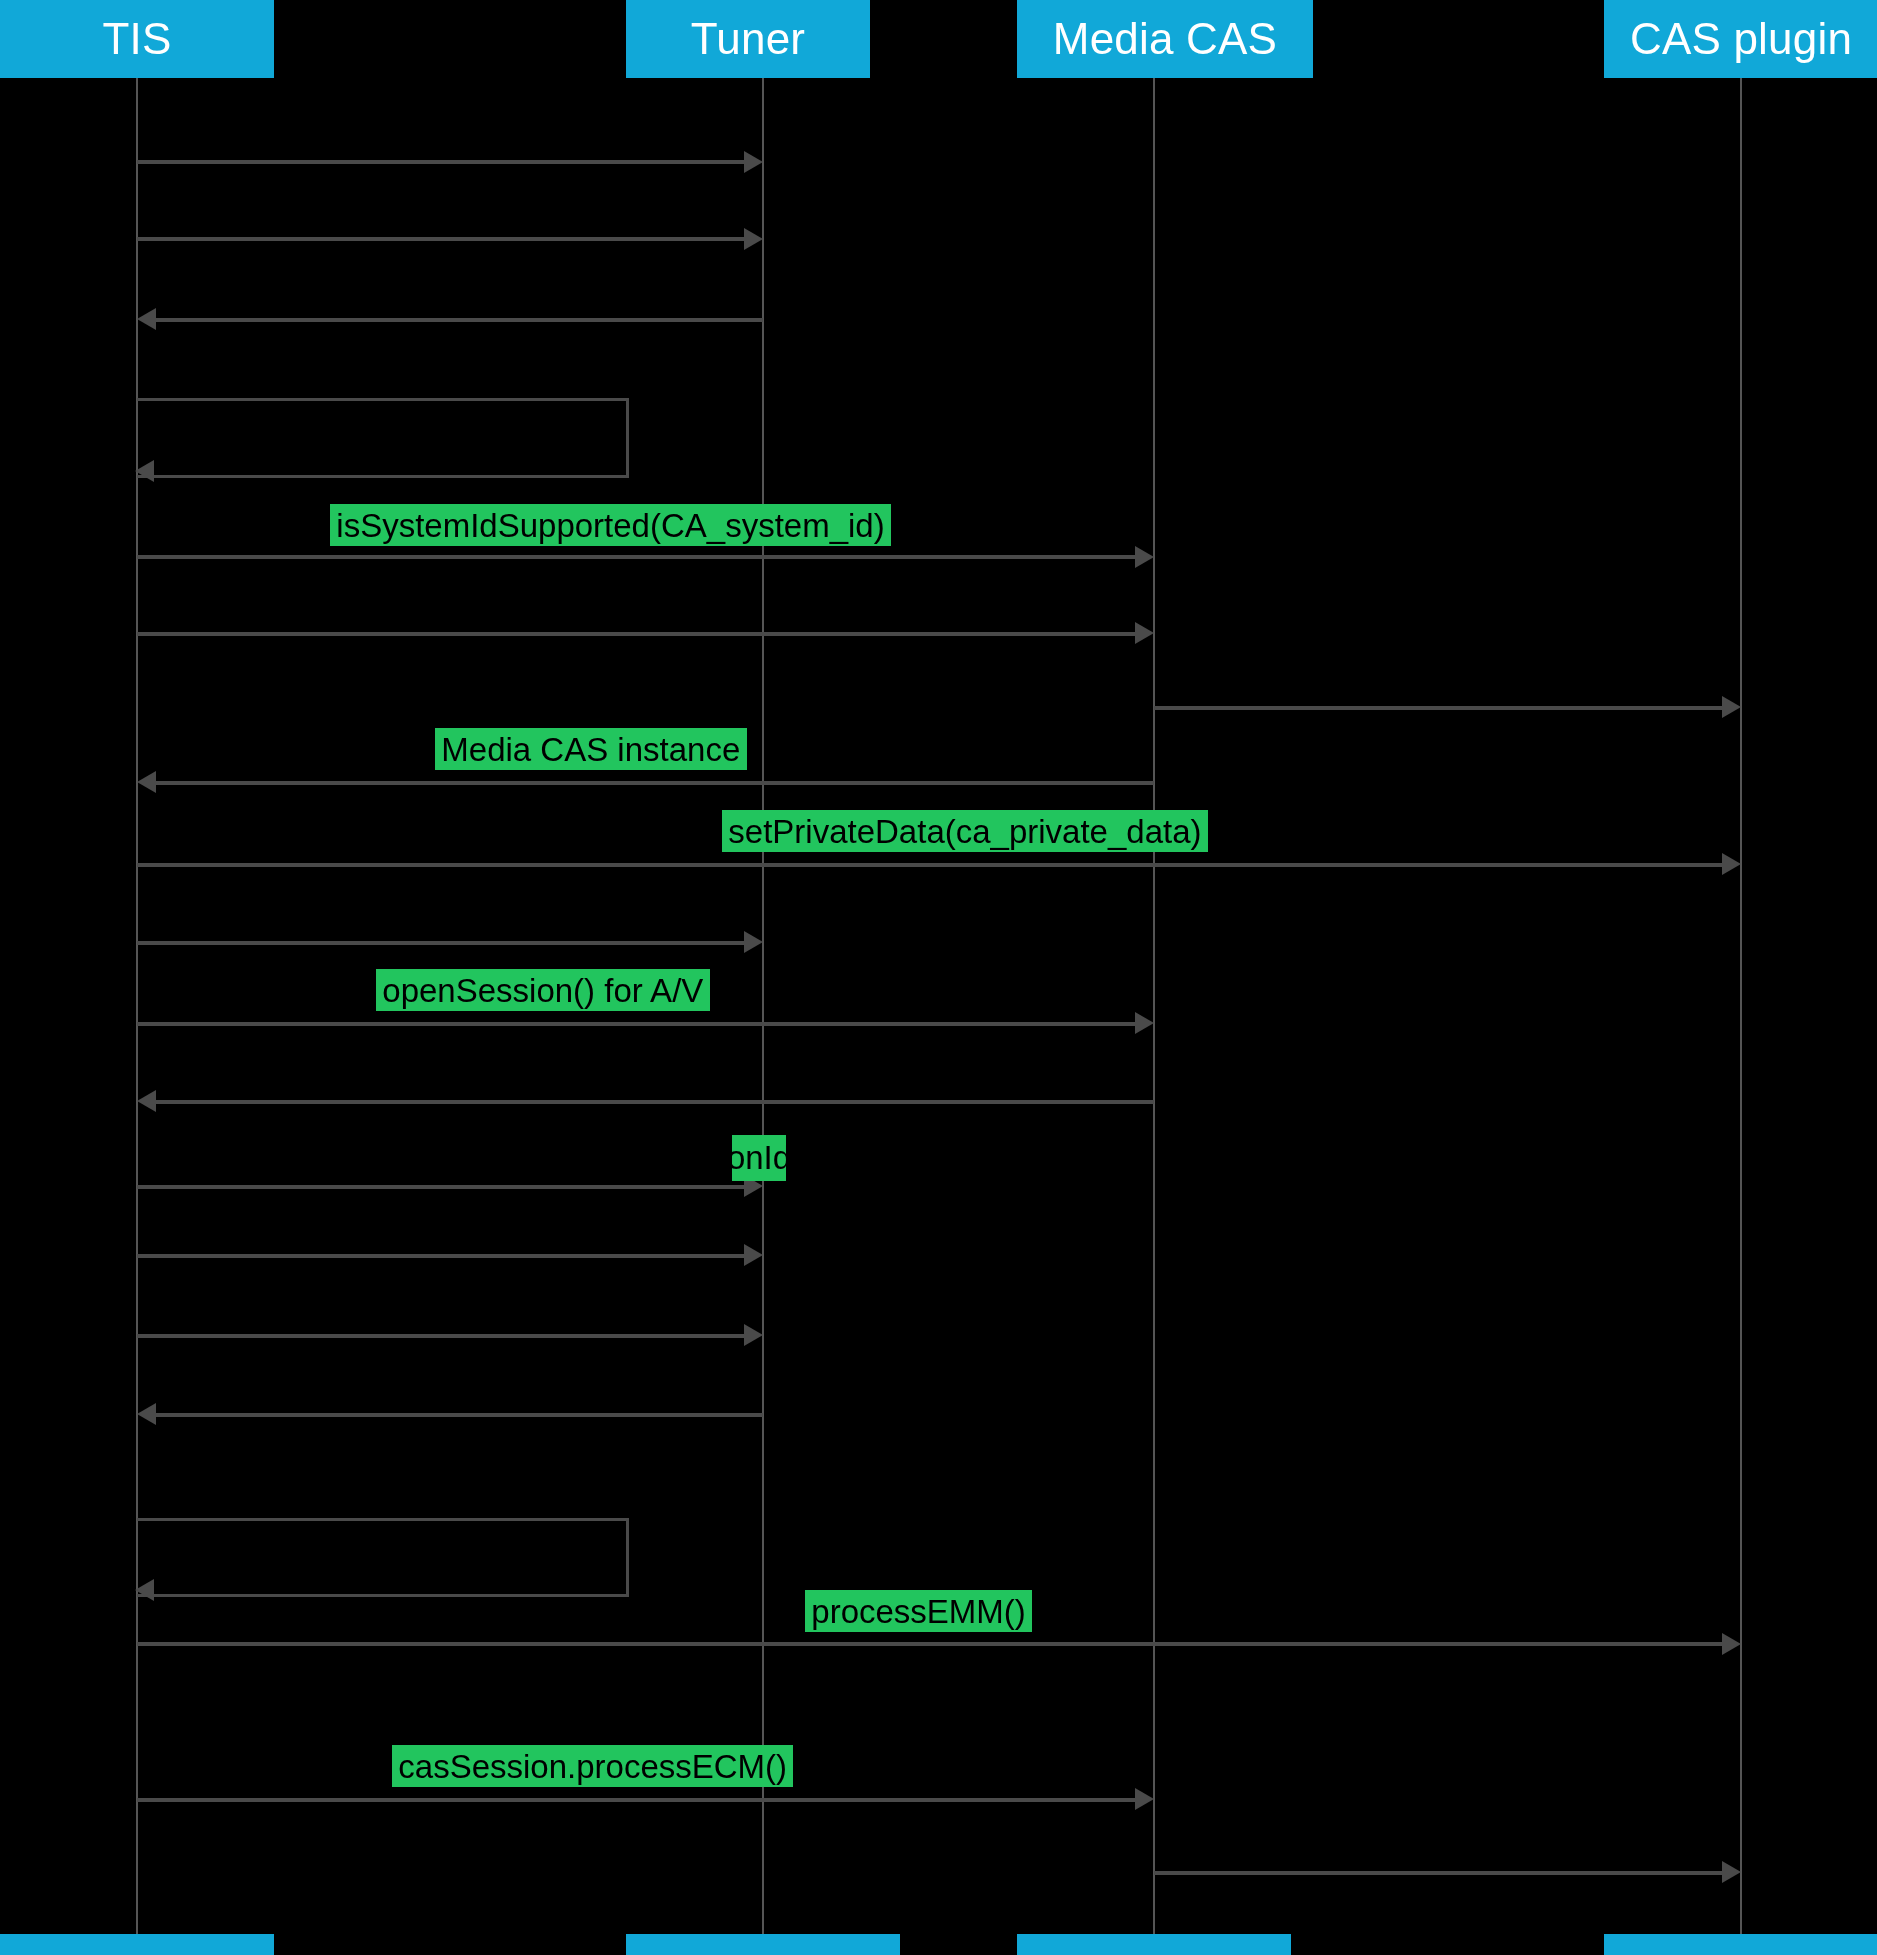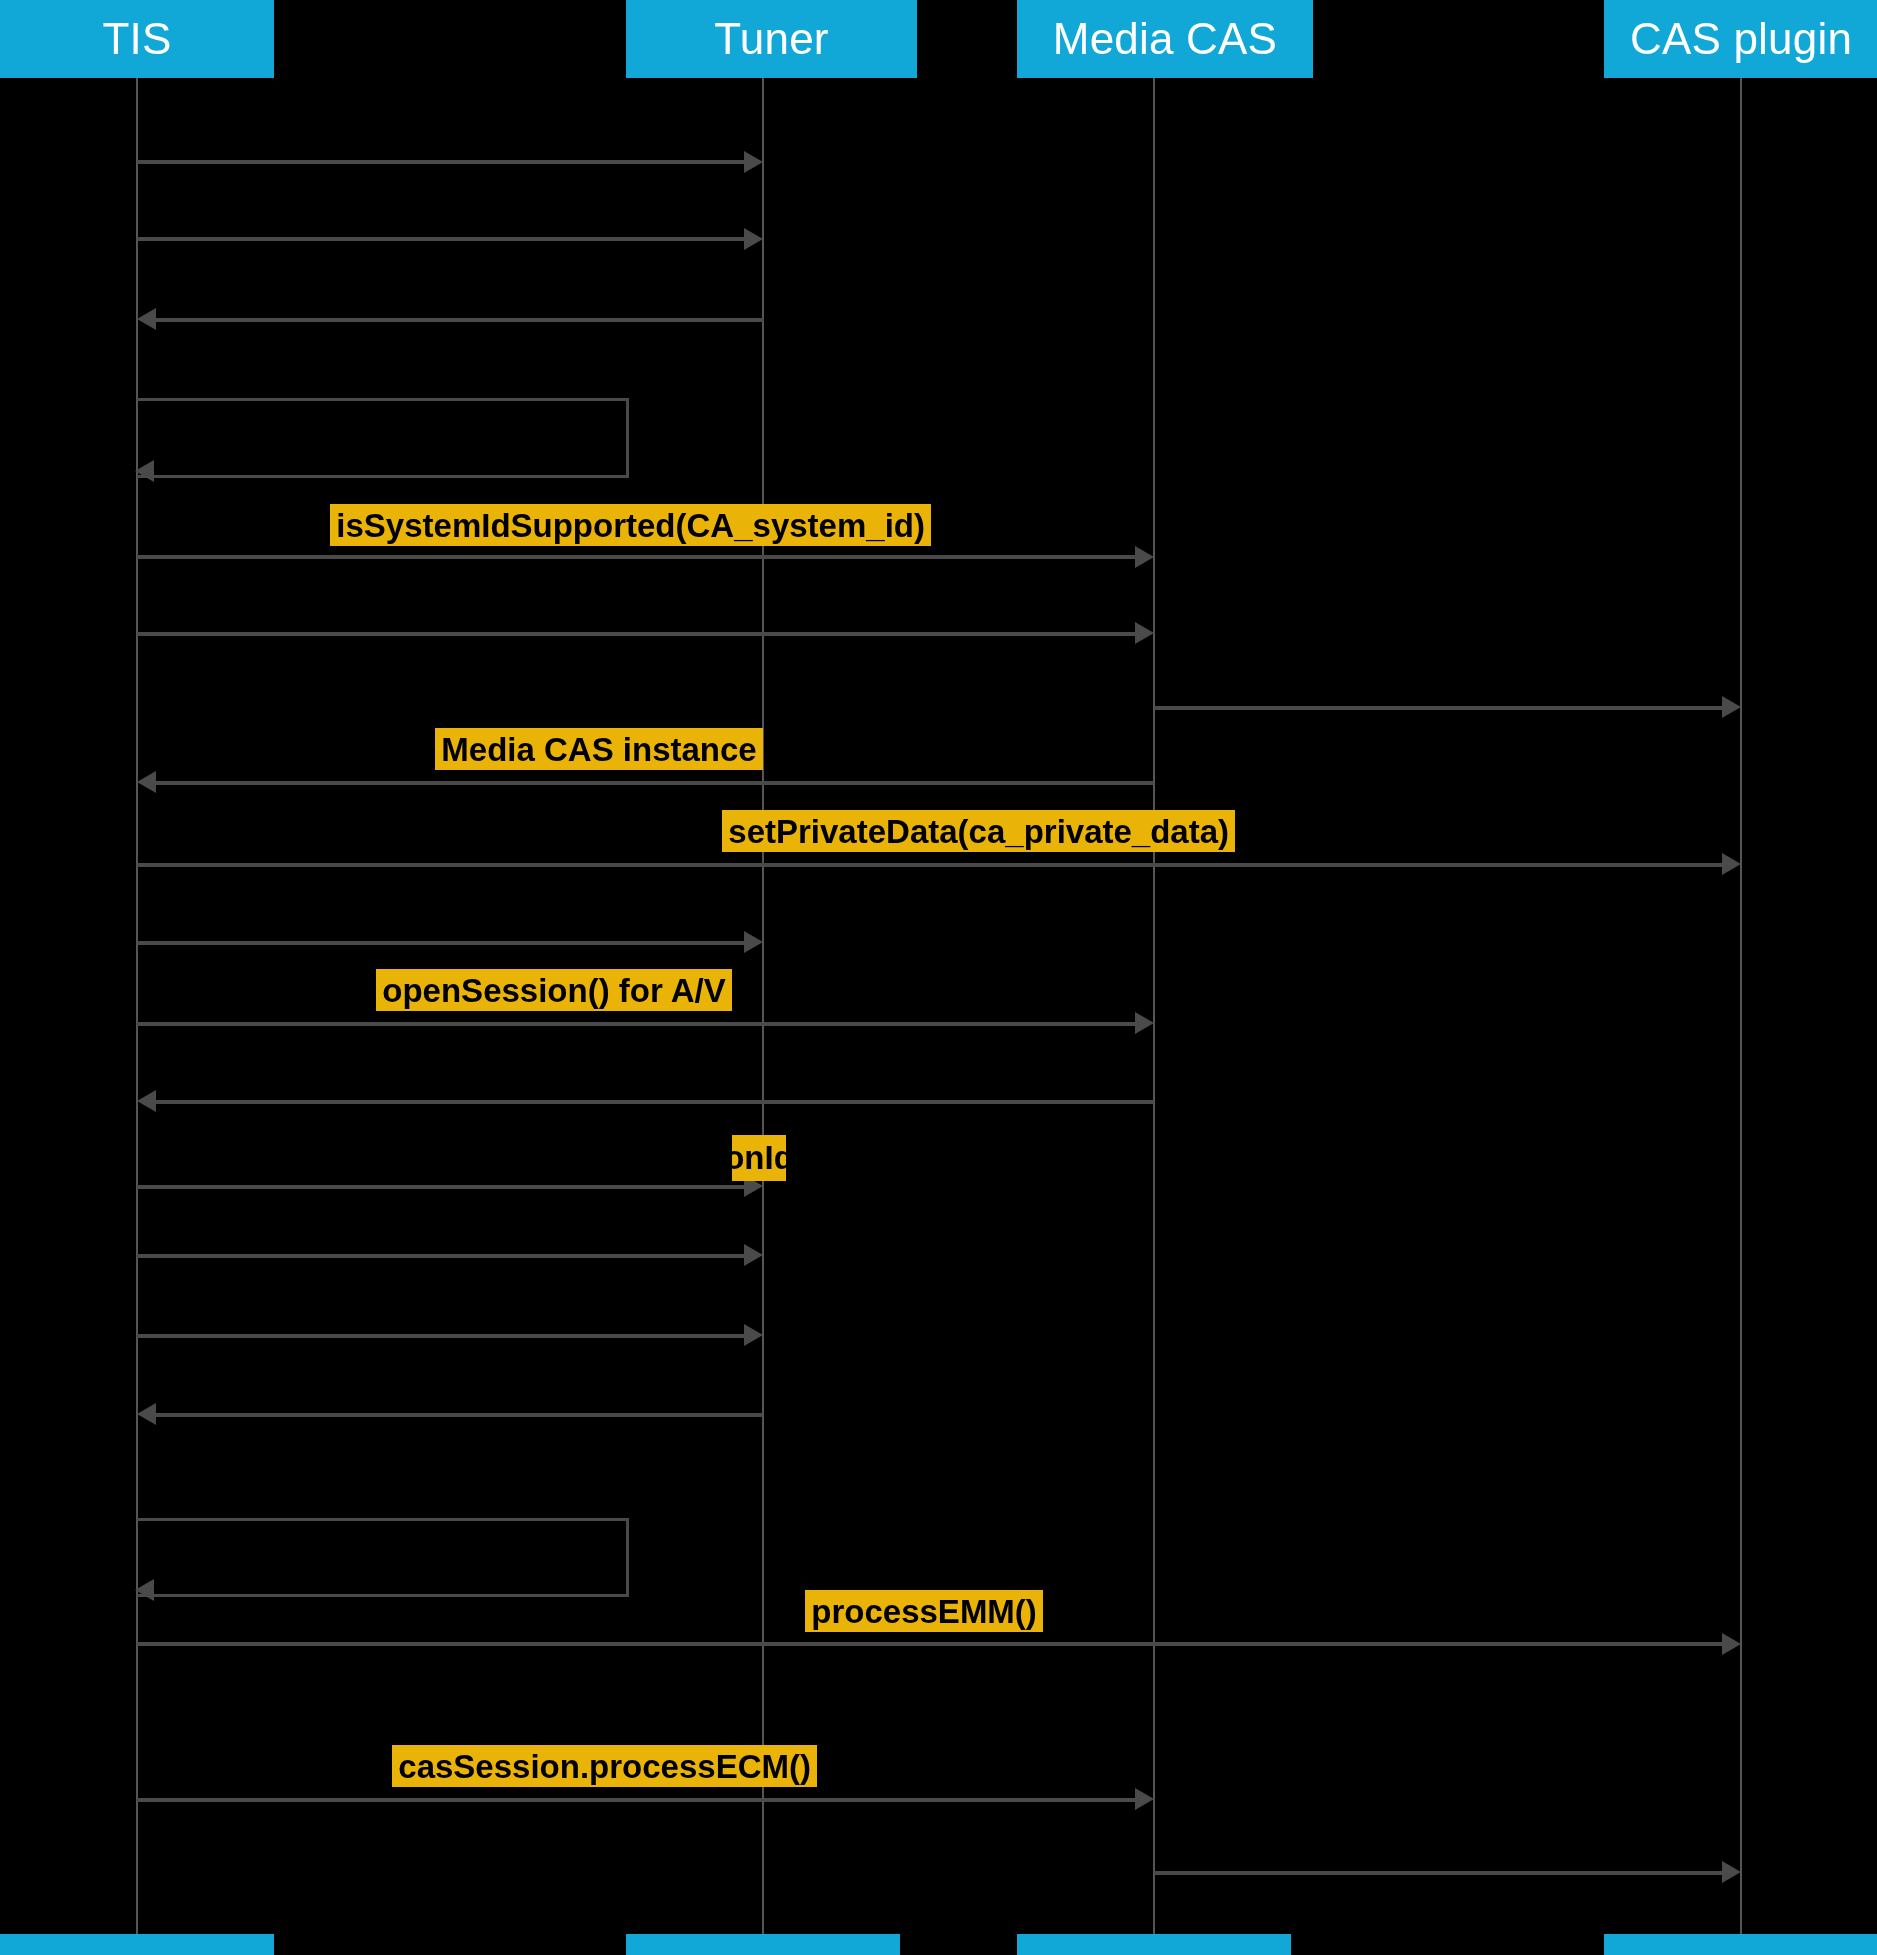--- a/index.html
+++ b/index.html
@@ -19,33 +19,33 @@
   .arrowhead{position:absolute;width:0;height:0;}
   .arrowhead.right{border-top:11.7px solid transparent;border-bottom:11.7px solid transparent;
                    border-left:19px solid #4a4a4a;}
   .arrowhead.left{border-top:11.7px solid transparent;border-bottom:11.7px solid transparent;
                   border-right:19px solid #4a4a4a;}
 
   
   .selfloop{position:absolute;border:3.9px solid #4a4a4a;border-left:none;background:transparent;}
 
   
-  .mlabel{position:absolute;background:#eab308;color:#000;font-size:33px;line-height:1.0;
-          padding:4.7px 6.3px;white-space:nowrap;display:flex;align-items:center;justify-content:center;font-weight:bold;}
+  .mlabel{position:absolute;background:#22c55e;color:#000;font-size:33px;line-height:1.0;
+          padding:4.7px 6.3px;white-space:nowrap;display:flex;align-items:center;justify-content:center;}
   .mlabel.tiny{font-size:33px;padding:2.3px 0px;overflow:hidden;}
 </style>
 </head>
 <body>
 
 <div id="stage">
 
   <div class="pbox" style="left:0px;top:0px;width:274px;height:78px;">
     <span>TIS</span>
   </div>
-  <div class="pbox" style="left:626px;top:0px;width:291px;height:78px;">
+  <div class="pbox" style="left:626px;top:0px;width:244px;height:78px;">
     <span>Tuner</span>
   </div>
   <div class="pbox" style="left:1017px;top:0px;width:296px;height:78px;">
     <span>Media CAS</span>
   </div>
   <div class="pbox" style="left:1604px;top:0px;width:274px;height:78px;">
     <span>CAS plugin</span>
   </div>
 
   <div class="lifeline" style="left:136px; top:78px; height:1856px;"></div>

